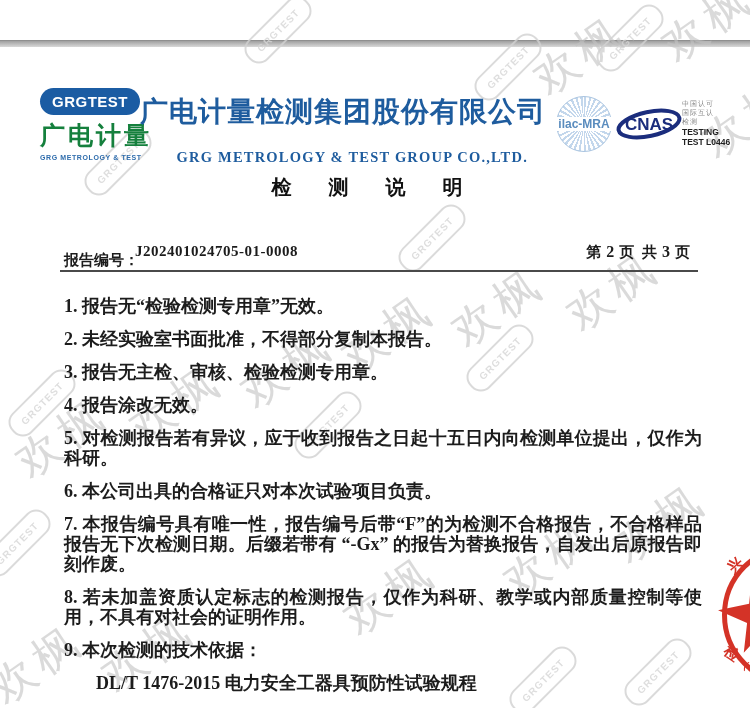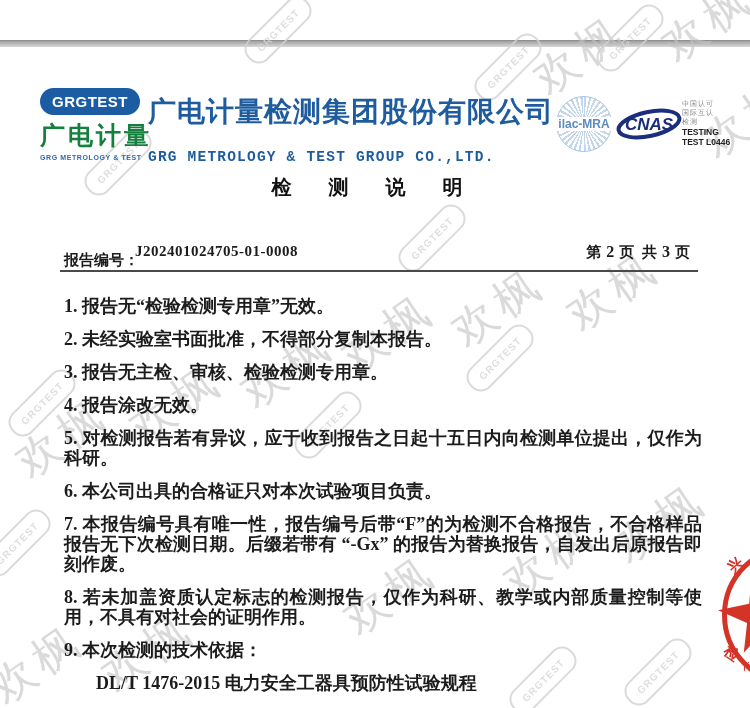--- a/index.html
+++ b/index.html
@@ -18,33 +18,33 @@
         letter-spacing:1px;z-index:1;opacity:.8;}
   
   .logo{position:absolute;left:40px;top:88px;width:105px;z-index:2;}
   .logo-badge{width:100px;height:27px;background:#1b5ca3;border-radius:14px;color:#fff;
               font-family:"Liberation Sans",sans-serif;font-weight:bold;font-size:15px;
               display:flex;align-items:center;justify-content:center;letter-spacing:.5px;}
   .logo-cn{margin-top:4px;font-family:Liberation Serif, serif;font-weight:bold;font-size:25px;
            color:#15803d;letter-spacing:3px;white-space:nowrap;}
   .logo-en{margin-top:2px;font-family:"Liberation Sans",sans-serif;font-weight:bold;font-size:7px;
            color:#2e6cac;letter-spacing:.6px;white-space:nowrap;}
-  .company{position:absolute;left:148px;top:93px;width:388px;text-align:left;z-index:2;
-           font-family:Liberation Mono, monospace;color:#1e5c9e;}
+  .company{position:absolute;left:140px;top:93px;width:388px;text-align:right;z-index:2;
+           font-family:Liberation Serif, serif;color:#1e5c9e;}
   .company-cn{font-size:28px;font-weight:bold;letter-spacing:1px;white-space:nowrap;}
   .company-en{font-size:14.5px;font-weight:bold;letter-spacing:1.2px;margin-top:18px;white-space:nowrap;}
   .certs{position:absolute;left:556px;top:92px;width:192px;height:64px;z-index:2;
          display:flex;align-items:center;}
   .ilac{width:54px;height:54px;border-radius:50%;position:relative;flex:0 0 auto;
         background:repeating-conic-gradient(#c3d7ec 0deg 5deg,#ffffff 5deg 11deg);
         border:1px solid #a9c4e0;}
   .ilac-band{position:absolute;left:-2px;top:20px;width:58px;height:14px;background:#fff;
              display:flex;align-items:center;justify-content:center;
              font-family:Liberation Sans, sans-serif;font-size:12px;font-weight:bold;color:#5a8cbe;}
-  .cnas{margin-left:4px;flex:0 0 auto;font-style:italic;}
+  .cnas{margin-left:4px;flex:0 0 auto;}
   .cnas-txt{position:relative;width:66px;height:46px;}
   .cnas-txt svg{display:block;}
   .acc{margin-left:0;font-family:"Liberation Sans",sans-serif;line-height:1.25;}
   .acc .cjk{font-size:7px;color:#8a8a8a;letter-spacing:1px;}
   .acc .bold{font-size:8.5px;font-weight:bold;color:#222;}
   
   .doc-title{position:absolute;left:0;top:174px;width:750px;text-align:center;z-index:2;
              font-size:20px;font-weight:bold;letter-spacing:16px;color:#111;}
   
   .meta{position:absolute;left:0;top:243px;width:750px;height:22px;z-index:2;font-size:15px;}

